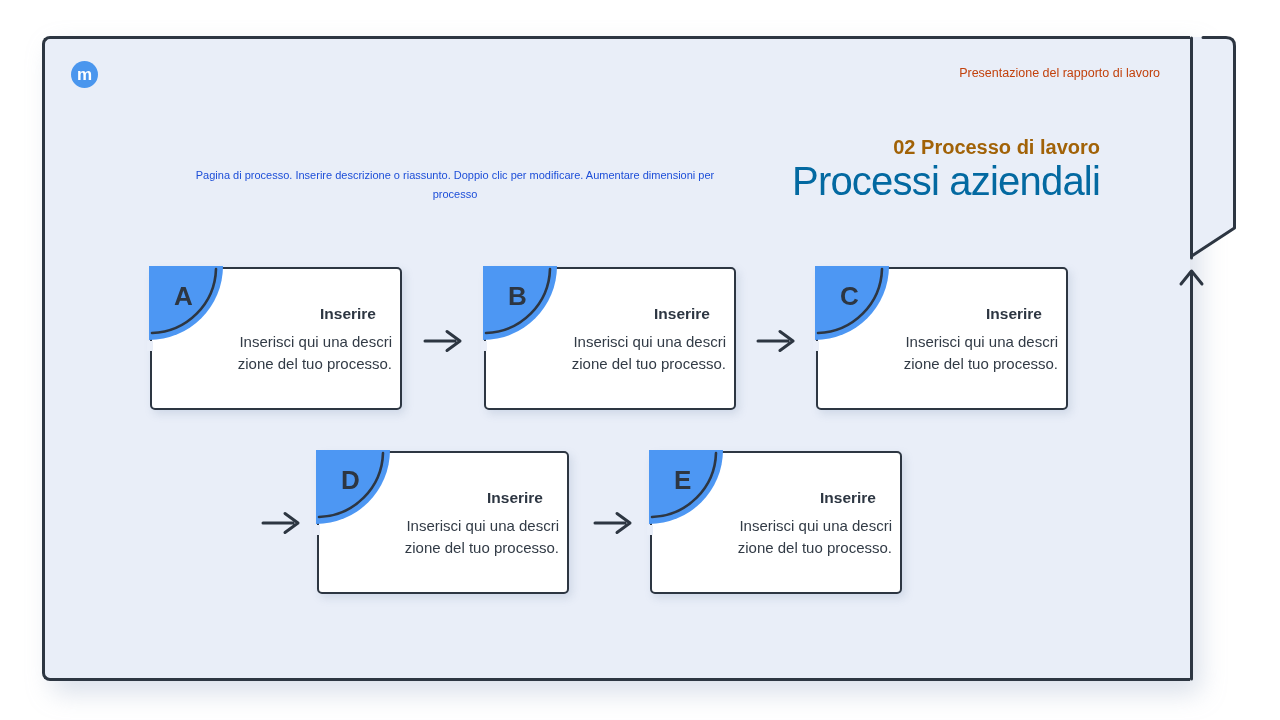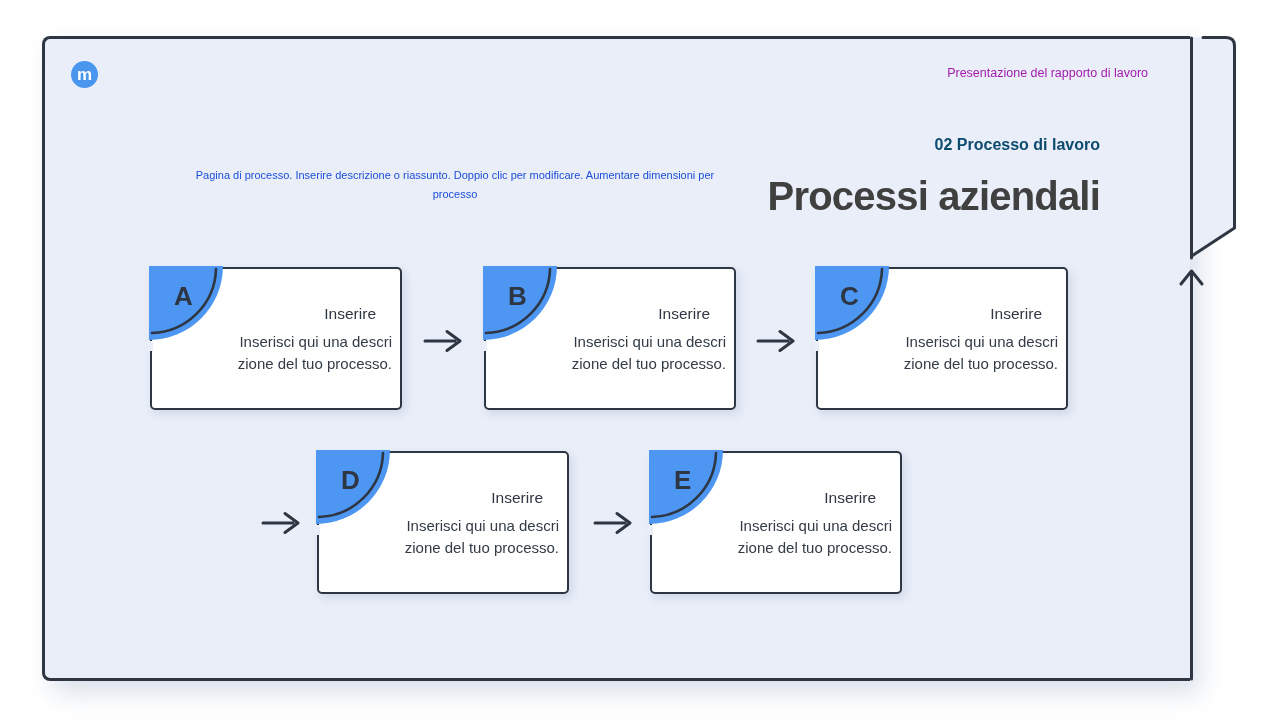--- a/index.html
+++ b/index.html
@@ -30,50 +30,50 @@
   .stroke-layer path{stroke:#2d3642;stroke-width:3;fill:none;stroke-linecap:round;stroke-linejoin:round;}
 
   
   .logo{
     position:absolute;left:71px;top:61px;width:27px;height:27px;border-radius:50%;
     background:#4a96ee;color:#ffffff;font-weight:bold;font-size:17px;
     display:flex;align-items:center;justify-content:center;z-index:5;
   }
 
   .header-right{
-    position:absolute;right:132px;top:66px;z-index:5;
-    font-size:12.5px;color:#a21caf;
+    position:absolute;right:120px;top:66px;z-index:5;
+    font-size:12.5px;color:#c2410c;
   }
 
   .desc-block{
     position:absolute;left:130px;top:166px;width:650px;z-index:2;
     font-size:11px;line-height:19px;color:#1d4ed8;text-align:center;
   }
   .heading-block{
     position:absolute;right:180px;top:136px;z-index:3;text-align:right;
   }
-  .kicker{font-size:16px;font-weight:bold;color:#0c4a6e;margin-bottom:21px;}
-  .big-title{font-size:40px;font-weight:bold;color:#404040;letter-spacing:-0.8px;line-height:42px;}
+  .kicker{font-size:20px;font-weight:bold;color:#a16207;margin-bottom:1px;}
+  .big-title{font-size:40px;font-weight:normal;color:#0369a1;letter-spacing:-0.8px;line-height:42px;}
 
   
   .card{
     position:absolute;width:252px;height:143px;box-sizing:border-box;
     background:#ffffff;border:2.5px solid #2d3642;border-radius:5px;
     box-shadow:3px 4px 8px rgba(120,140,175,.22);
     z-index:3;
   }
   .corner-svg{position:absolute;left:-3px;top:-3px;z-index:1;}
   .notch{position:absolute;left:-5px;top:72px;width:6px;height:10px;background:#e9eef8;z-index:2;}
   .card-letter{
     position:absolute;left:22px;top:12px;z-index:3;
     font-size:26px;font-weight:bold;color:#2d3642;
   }
   .card-label{
     position:absolute;right:24px;top:36px;z-index:3;
-    font-size:15.5px;font-weight:normal;color:#2d3642;
+    font-size:15.5px;font-weight:bold;color:#2d3642;
   }
   .card-desc{
     position:absolute;left:50px;right:8px;top:62px;z-index:3;
     font-size:15px;line-height:22px;color:#323b46;text-align:right;
   }
   .card-desc span{display:block;}
 </style>
 </head>
 <body>
 

